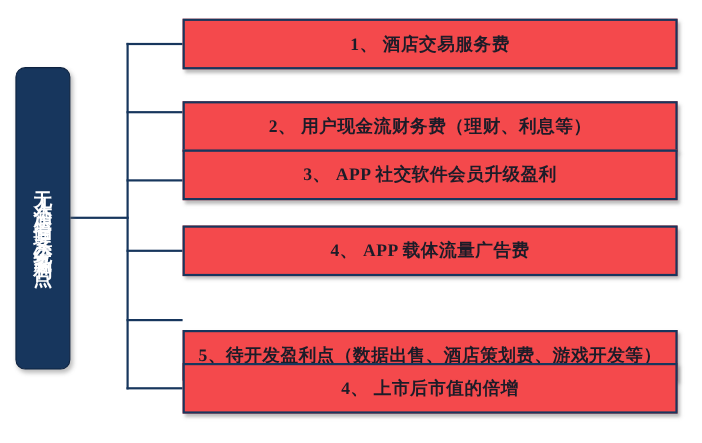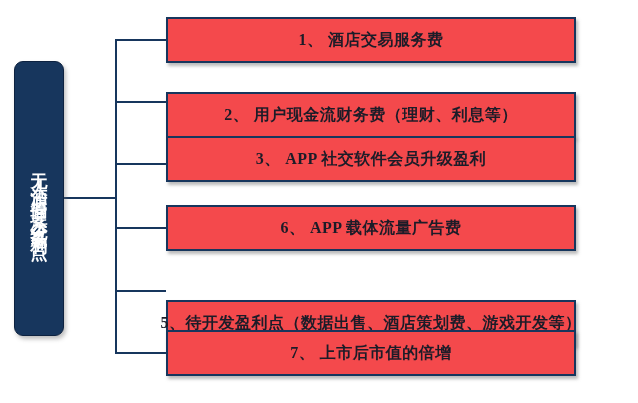--- a/index.html
+++ b/index.html
@@ -38,21 +38,21 @@
     font-size: 17px;
     font-weight: 700;
     letter-spacing: 7px;
     line-height: 1;
     white-space: nowrap;
   }
   
   .branch-node {
     position: absolute;
     left: 166px;
-    width: 410px;
+    width: 450px;
     height: 46px;
     background: #f4494c;
     border: 2px solid #17365d;
     box-sizing: border-box;
     box-shadow: 2px 3px 3px rgba(120,120,120,0.5);
     display: flex;
     align-items: center;
     justify-content: center;
   }
   .branch-label {
@@ -104,22 +104,22 @@
   <div class="branch-node n1">
     <span class="branch-label">1、 酒店交易服务费</span>
   </div>
   <div class="branch-node n2">
     <span class="branch-label">2、 用户现金流财务费（理财、利息等）</span>
   </div>
   <div class="branch-node n3">
     <span class="branch-label">3、 APP 社交软件会员升级盈利</span>
   </div>
   <div class="branch-node n4">
-    <span class="branch-label">6、 APP 载体流量广告费</span>
+    <span class="branch-label">4、 APP 载体流量广告费</span>
   </div>
   <div class="branch-node n5">
     <span class="branch-label">5、待开发盈利点（数据出售、酒店策划费、游戏开发等）</span>
   </div>
   <div class="branch-node n6">
-    <span class="branch-label">7、 上市后市值的倍增</span>
+    <span class="branch-label">4、 上市后市值的倍增</span>
   </div>
 
 </div>
 
 </body></html>

